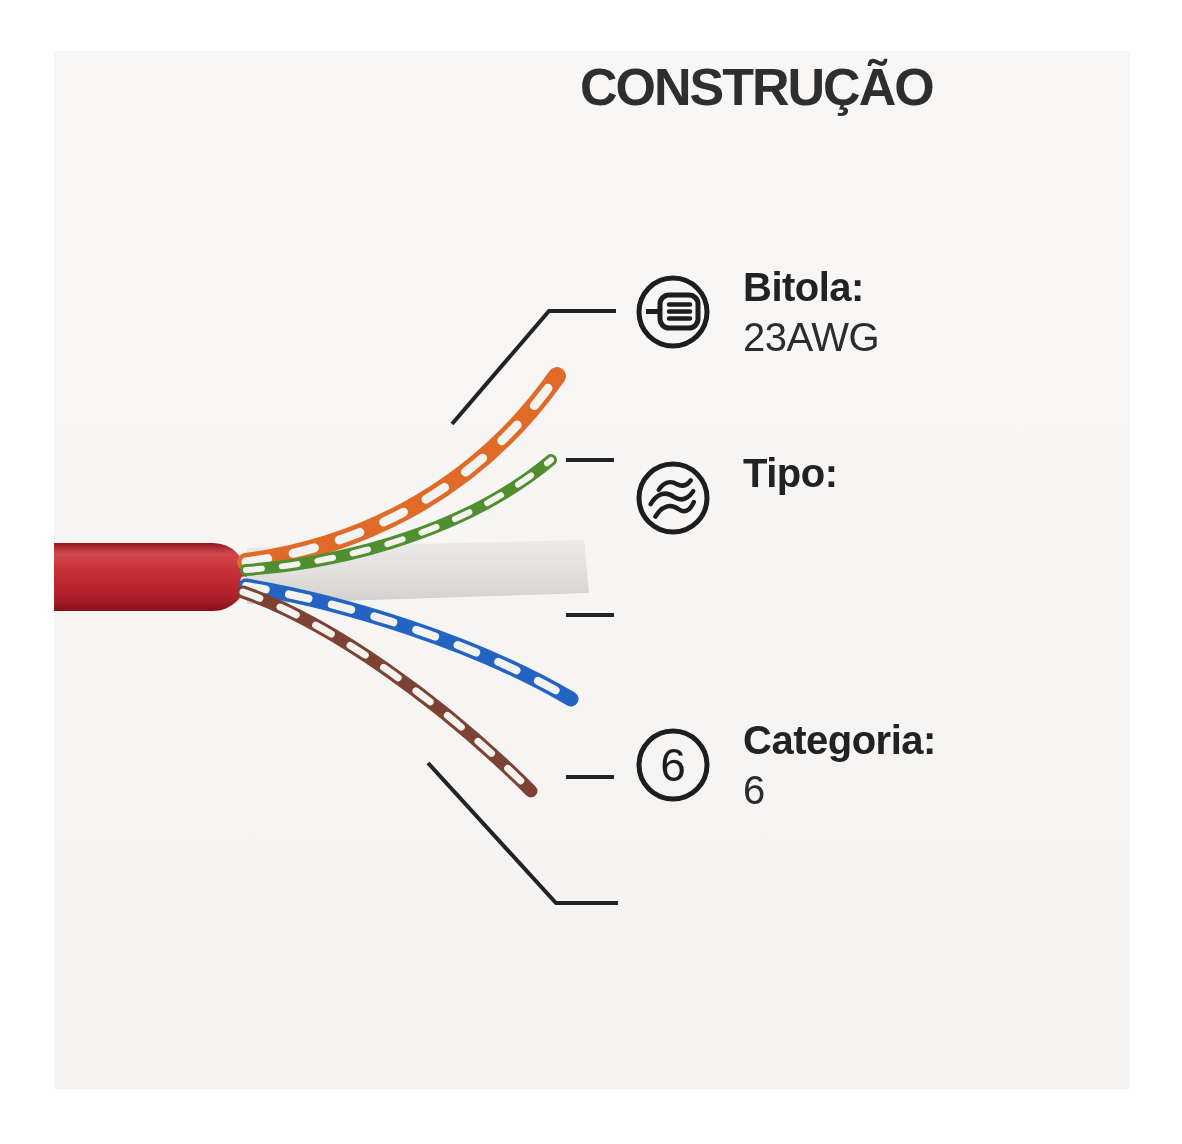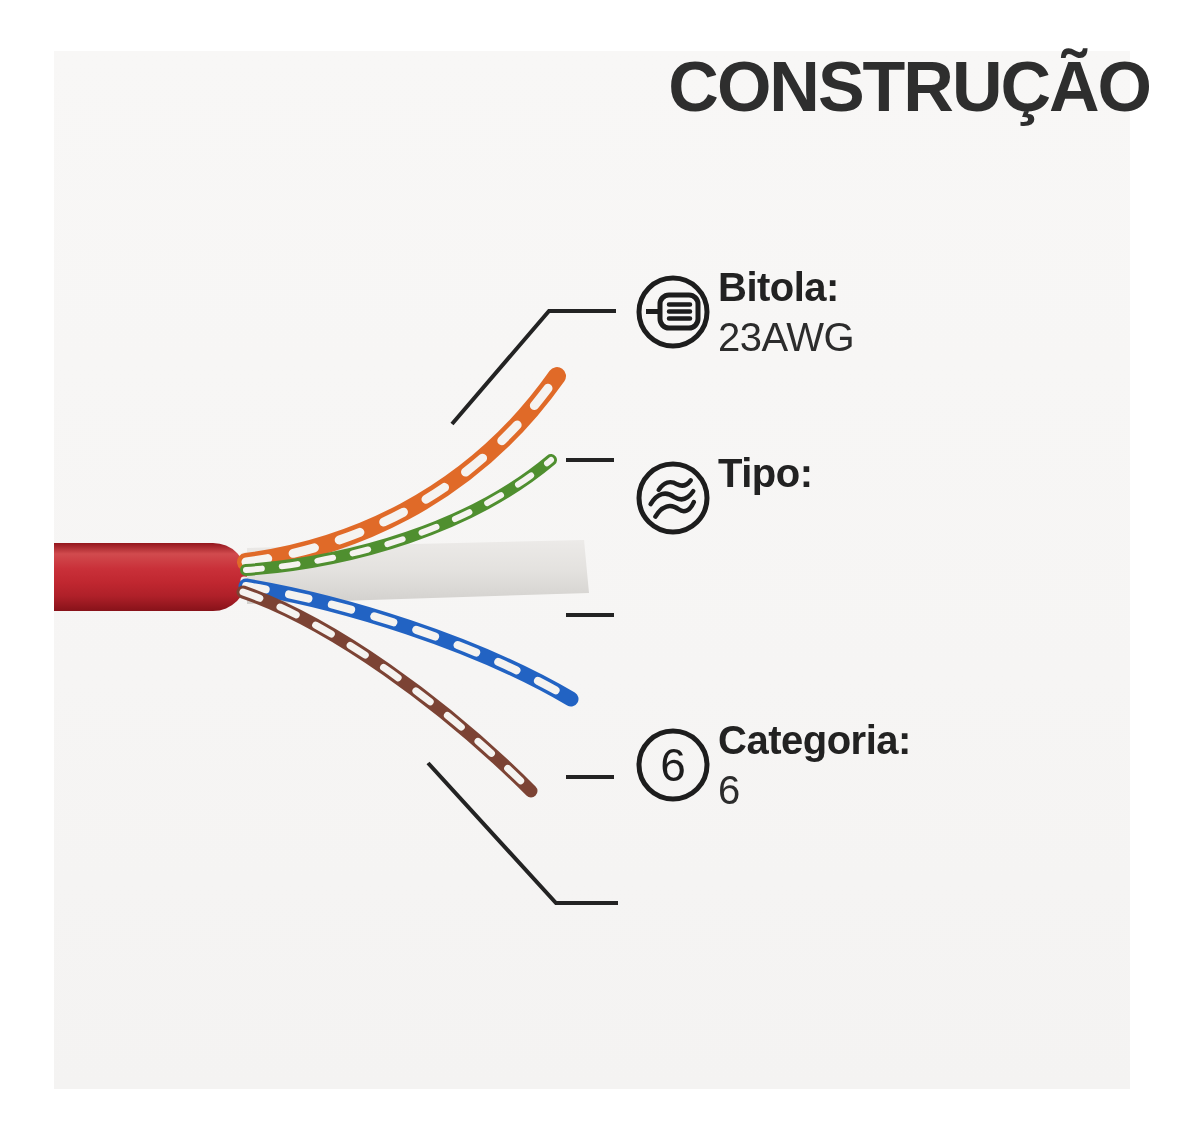--- a/index.html
+++ b/index.html
@@ -17,22 +17,22 @@
   
   .panel {
     position: absolute;
     left: 54px; top: 51px;
     width: 1076px; height: 1038px;
     background: linear-gradient(180deg, #f8f7f6 0%, #f6f5f4 60%, #f4f3f2 100%);
   }
   .title {
     position: absolute;
     left: 580px; top: 50px; width: 570px;
-    text-align: right;
-    font-size: 70px; line-height: 74px;
+    text-align: left;
+    font-size: 52px; line-height: 74px;
     font-weight: 700; letter-spacing: -2px;
     color: #2e2e2e;
   }
   
   .jacket {
     position: absolute;
     left: 54px; top: 543px;
     width: 193px; height: 68px;
     border-radius: 0 36px 36px 0;
     background: linear-gradient(180deg,
@@ -42,21 +42,21 @@
   .overlay {
     position: absolute; left: 0; top: 0;
     width: 1182px; height: 1144px;
     pointer-events: none;
   }
   .spec-row {
     position: absolute;
     left: 636px;
     display: flex;
     align-items: flex-start;
-    gap: 8px;
+    gap: 33px;
     height: 100px;
   }
   .row1 { top: 262px; }
   .row2 { top: 412px; margin-top: 36px; }
   .row3 { top: 565px; }
   .row4 { top: 715px; }
   .row5 { top: 858px; }
   .spec-icon { width: 74px; height: 74px; margin-top: 13px; flex: 0 0 74px; }
   .spec-text { line-height: 50px; white-space: nowrap; }
   .spec-label { font-size: 40px; font-weight: 700; color: #222222; letter-spacing: -0.5px; }

